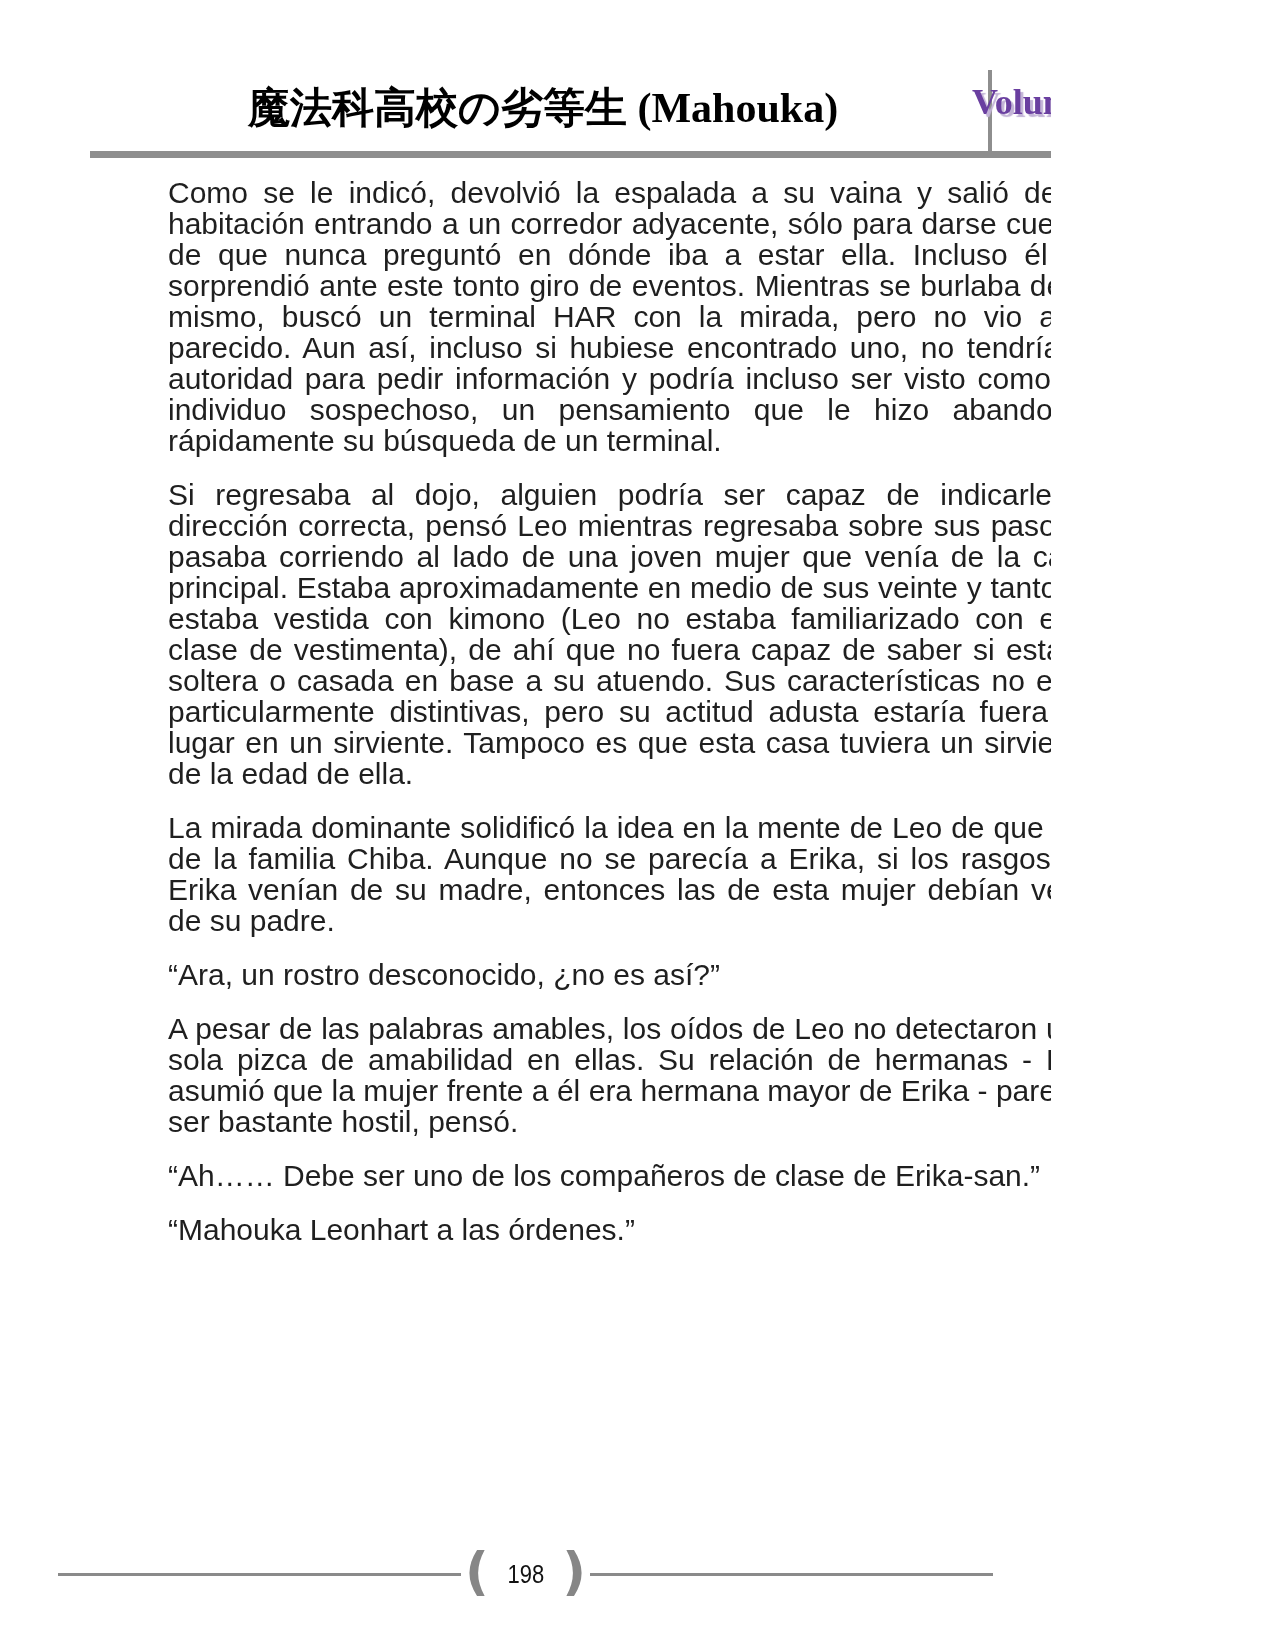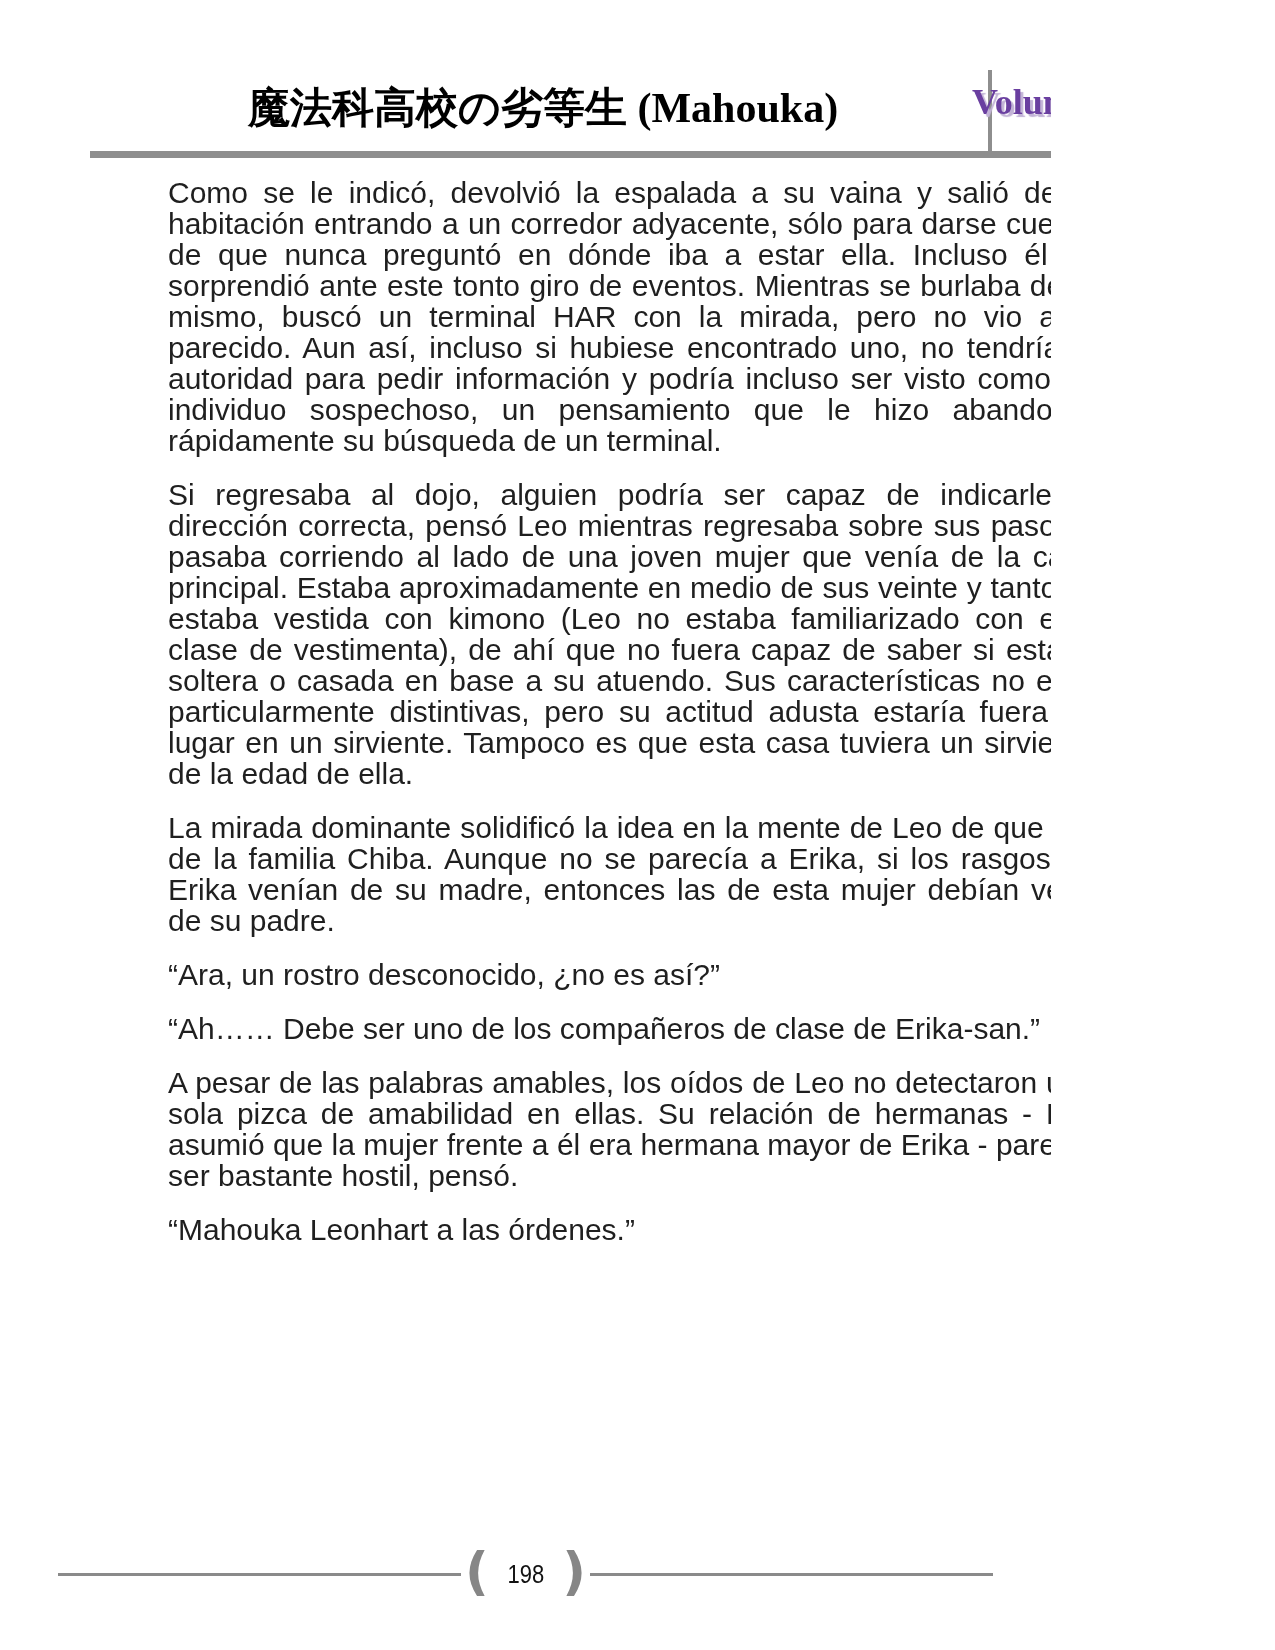--- a/index.html
+++ b/index.html
@@ -109,22 +109,22 @@
     <div class="header-vline"></div>
     <div class="volume-label" style="color: rgb(106, 63, 160);">Volumen 6</div>
     <div class="header-rule" style="background: rgb(142, 142, 142);"></div>
   </header>
 
   <main class="body-text">
       <p>Como se le indicó, devolvió la espalada a su vaina y salió de la habitación entrando a un corredor adyacente, sólo para darse cuenta de que nunca preguntó en dónde iba a estar ella. Incluso él se sorprendió ante este tonto giro de eventos. Mientras se burlaba de sí mismo, buscó un terminal HAR con la mirada, pero no vio algo parecido. Aun así, incluso si hubiese encontrado uno, no tendría la autoridad para pedir información y podría incluso ser visto como un individuo sospechoso, un pensamiento que le hizo abandonar rápidamente su búsqueda de un terminal.</p>
       <p>Si regresaba al dojo, alguien podría ser capaz de indicarle la dirección correcta, pensó Leo mientras regresaba sobre sus pasos y pasaba corriendo al lado de una joven mujer que venía de la casa principal. Estaba aproximadamente en medio de sus veinte y tantos y estaba vestida con kimono (Leo no estaba familiarizado con esta clase de vestimenta), de ahí que no fuera capaz de saber si estaba soltera o casada en base a su atuendo. Sus características no eran particularmente distintivas, pero su actitud adusta estaría fuera de lugar en un sirviente. Tampoco es que esta casa tuviera un sirviente de la edad de ella.</p>
       <p>La mirada dominante solidificó la idea en la mente de Leo de que era de la familia Chiba. Aunque no se parecía a Erika, si los rasgos de Erika venían de su madre, entonces las de esta mujer debían venir de su padre.</p>
       <p>“Ara, un rostro desconocido, ¿no es así?”</p>
+      <p>A pesar de las palabras amables, los oídos de Leo no detectaron una sola pizca de amabilidad en ellas. Su relación de hermanas - Leo asumió que la mujer frente a él era hermana mayor de Erika - parecía ser bastante hostil, pensó.</p>
       <p>“Ah…… Debe ser uno de los compañeros de clase de Erika-san.”</p>
-      <p>A pesar de las palabras amables, los oídos de Leo no detectaron una sola pizca de amabilidad en ellas. Su relación de hermanas - Leo asumió que la mujer frente a él era hermana mayor de Erika - parecía ser bastante hostil, pensó.</p>
       <p>“Mahouka Leonhart a las órdenes.”</p>
     </main>
 
   <footer class="page-footer">
     <div class="footer-line" style="background: rgb(138, 138, 138);"></div>
     <span class="footer-bracket">(</span>
     <span class="page-number">198</span>
     <span class="footer-bracket">)</span>
     <div class="footer-line" style="background: rgb(138, 138, 138);"></div>
   </footer>

